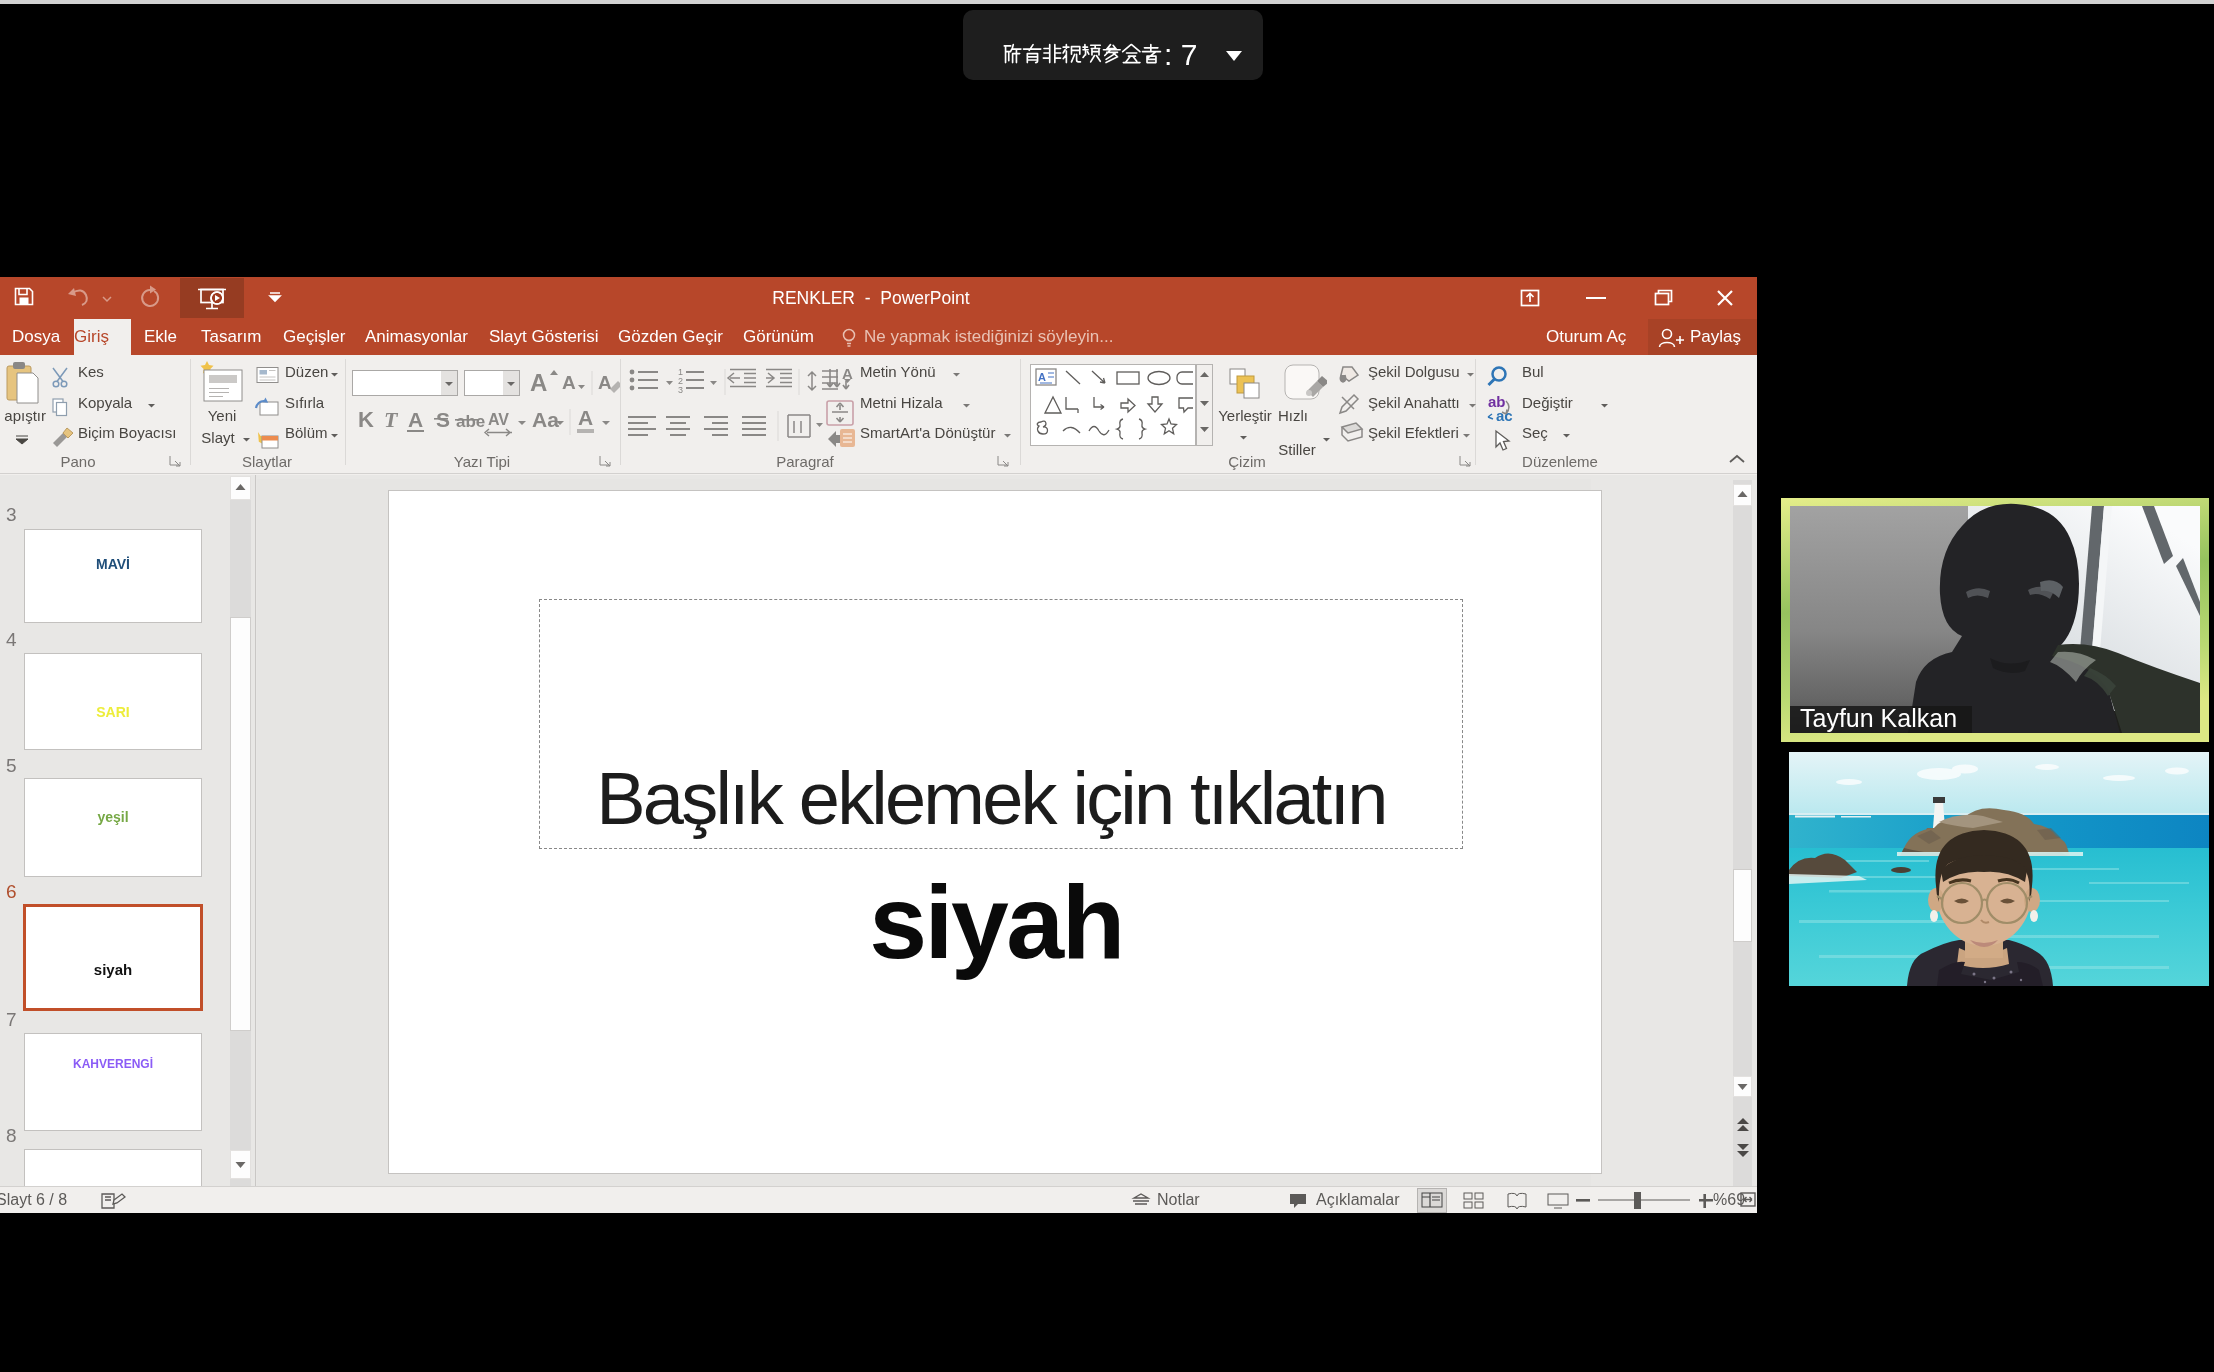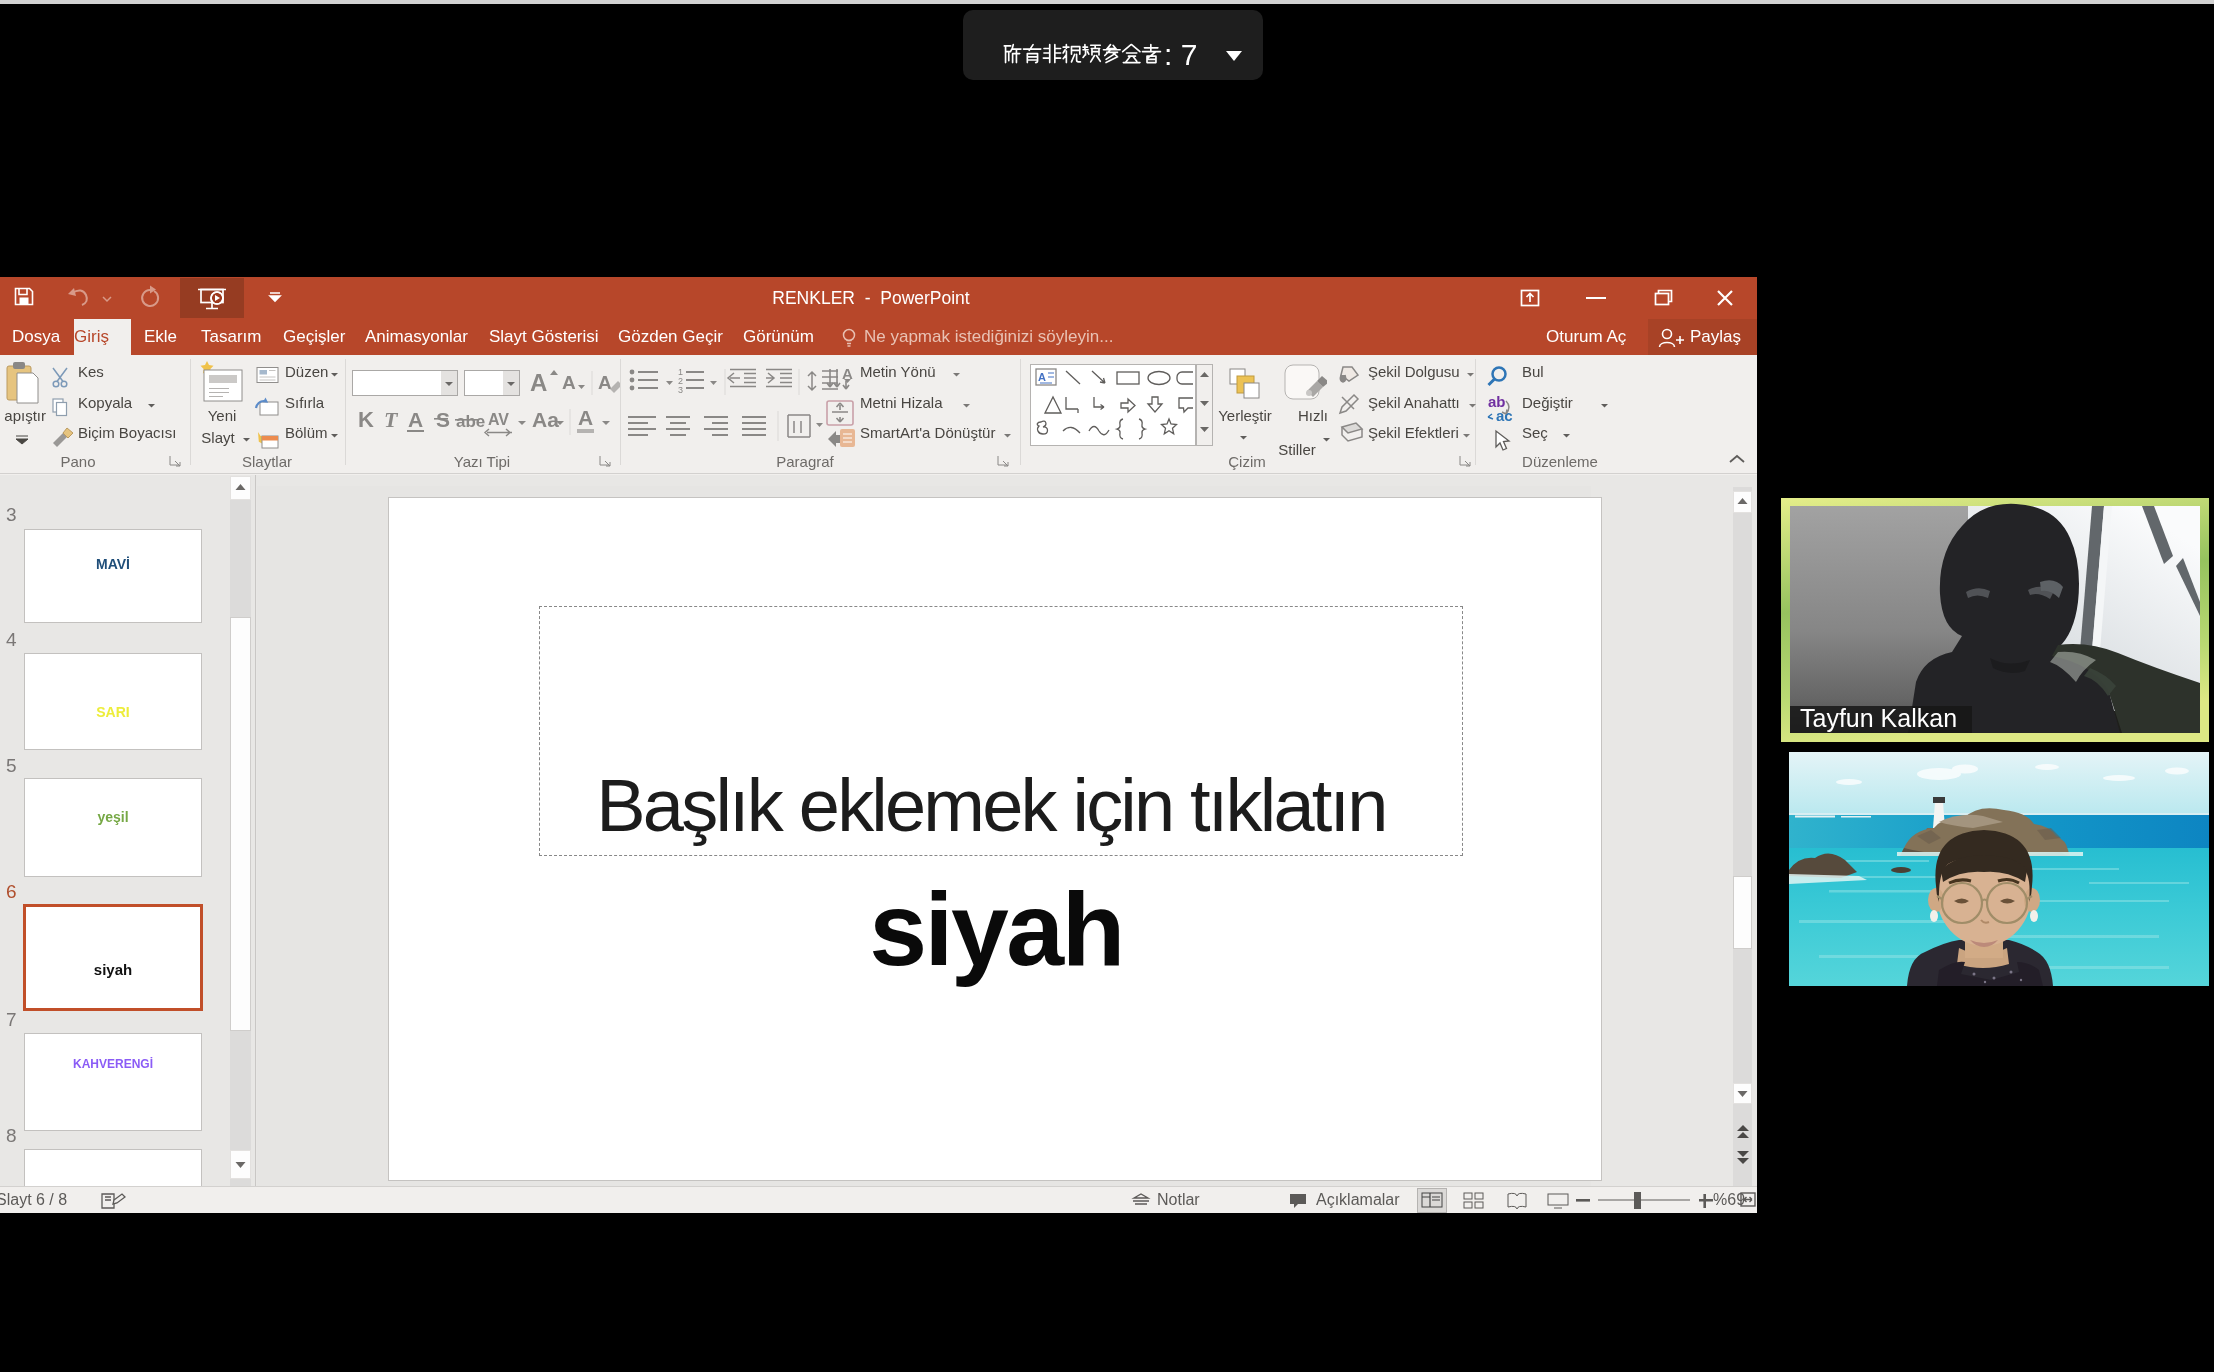--- a/index.html
+++ b/index.html
@@ -20,21 +20,21 @@
     border-bottom:1px solid #d3d1cf; }
   .rsep { position:absolute; top:4px; height:106px; width:1px; background:#dbd9d7; }
   .rlabel { position:absolute; bottom:3px; font-size:15px; color:#6e6b68; width:200px; text-align:center; }
   .rtext { font-size:15px; color:#494642; }
   
   #content { position:absolute; left:0; top:198px; width:1757px; height:711px; background:#e8e7e5; }
   #panel { position:absolute; left:0; top:0; width:256px; height:711px; background:#e8e7e5; border-right:1px solid #c9c7c5; }
   .thumb { position:absolute; left:24px; width:178px; background:#fff; border:1px solid #c3c1bf;margin-top:23px; }
   .tnum { position:absolute; left:6px; font-size:19px; color:#7a7776; }
   .ttext { position:absolute; left:0; width:100%; text-align:center; font-weight:bold; }
-  #main { position:absolute; left:257px; top:11px; width:1334px; height:711px; background:#e6e5e3; }
+  #main { position:absolute; left:257px; top:4px; width:1334px; height:711px; background:#e6e5e3; }
   #slide { position:absolute; left:131px; top:11px; width:1214px; height:684px; background:#fff;
     border:1px solid #c5c3c1; }
   #statusbar { position:absolute; left:0; top:909px; width:1757px; height:30px; background:#f1efed;
     border-top:1px solid #d3d1cf; font-size:16px; color:#5c5a58; }
   
   #v1 { position:absolute; left:1781px; top:498px; width:428px; height:244px; }
   #v2 { position:absolute; left:1789px; top:752px; width:420px; height:234px; }
 </style>
 </head>
 <body>
@@ -370,21 +370,21 @@
     <div class="rtext abs" style="left:1214px;top:52px;width:62px;text-align:center;">Yerleştir</div>
     <svg class="abs" style="left:1239px;top:80px" width="9" height="6">
         <path d="M1 1 l3.5 3.5 l3.5 -3.5 z" fill="#5f5d5b"></path>
       </svg>
     <svg class="abs" style="left:1283px;top:8px" width="44" height="42" viewBox="0 0 44 42">
       <rect x="2" y="2" width="34" height="34" rx="8" fill="#faf8f6" stroke="#b5b3b1"></rect>
       <path d="M24 28 l10 -10 l6 6 l-10 10 z" fill="#a9a7a5"></path>
       <path d="M34 18 l5 -5 l7 6 l-6 5 z" fill="#8a8886"></path>
       <circle cx="26" cy="30" r="3" fill="#c9c7c5"></circle>
     </svg>
-    <div class="rtext abs" style="left:1278px;top:52px;width:50px;text-align:right;">Hızlı</div>
+    <div class="rtext abs" style="left:1278px;top:52px;width:50px;text-align:left;">Hızlı</div>
     <div class="rtext abs" style="left:1272px;top:74px;width:50px;text-align:center;margin-top:12px;">Stiller</div>
     <svg class="abs" style="left:1322px;top:82px" width="9" height="6">
         <path d="M1 1 l3.5 3.5 l3.5 -3.5 z" fill="#5f5d5b"></path>
       </svg>
     <svg class="abs" style="left:1338px;top:10px" width="26" height="88" viewBox="0 0 26 88">
       <g stroke="#8a8886" stroke-width="1.5" fill="none">
         <path d="M5 2 l9 0 l6 8 l-9 6 l-8 -6 z" fill="#efe9e4"></path>
         <path d="M3 10 q-2 6 2 7 q4 -1 2 -7" fill="#8a8886"></path>
         <path d="M4 32 l12 12 M16 30 l4 4 l-12 12 l-6 2 l2 -6 z"></path>
         <path d="M4 62 l14 -4 l6 6 l-14 4 z" fill="#dcdad8"></path>

